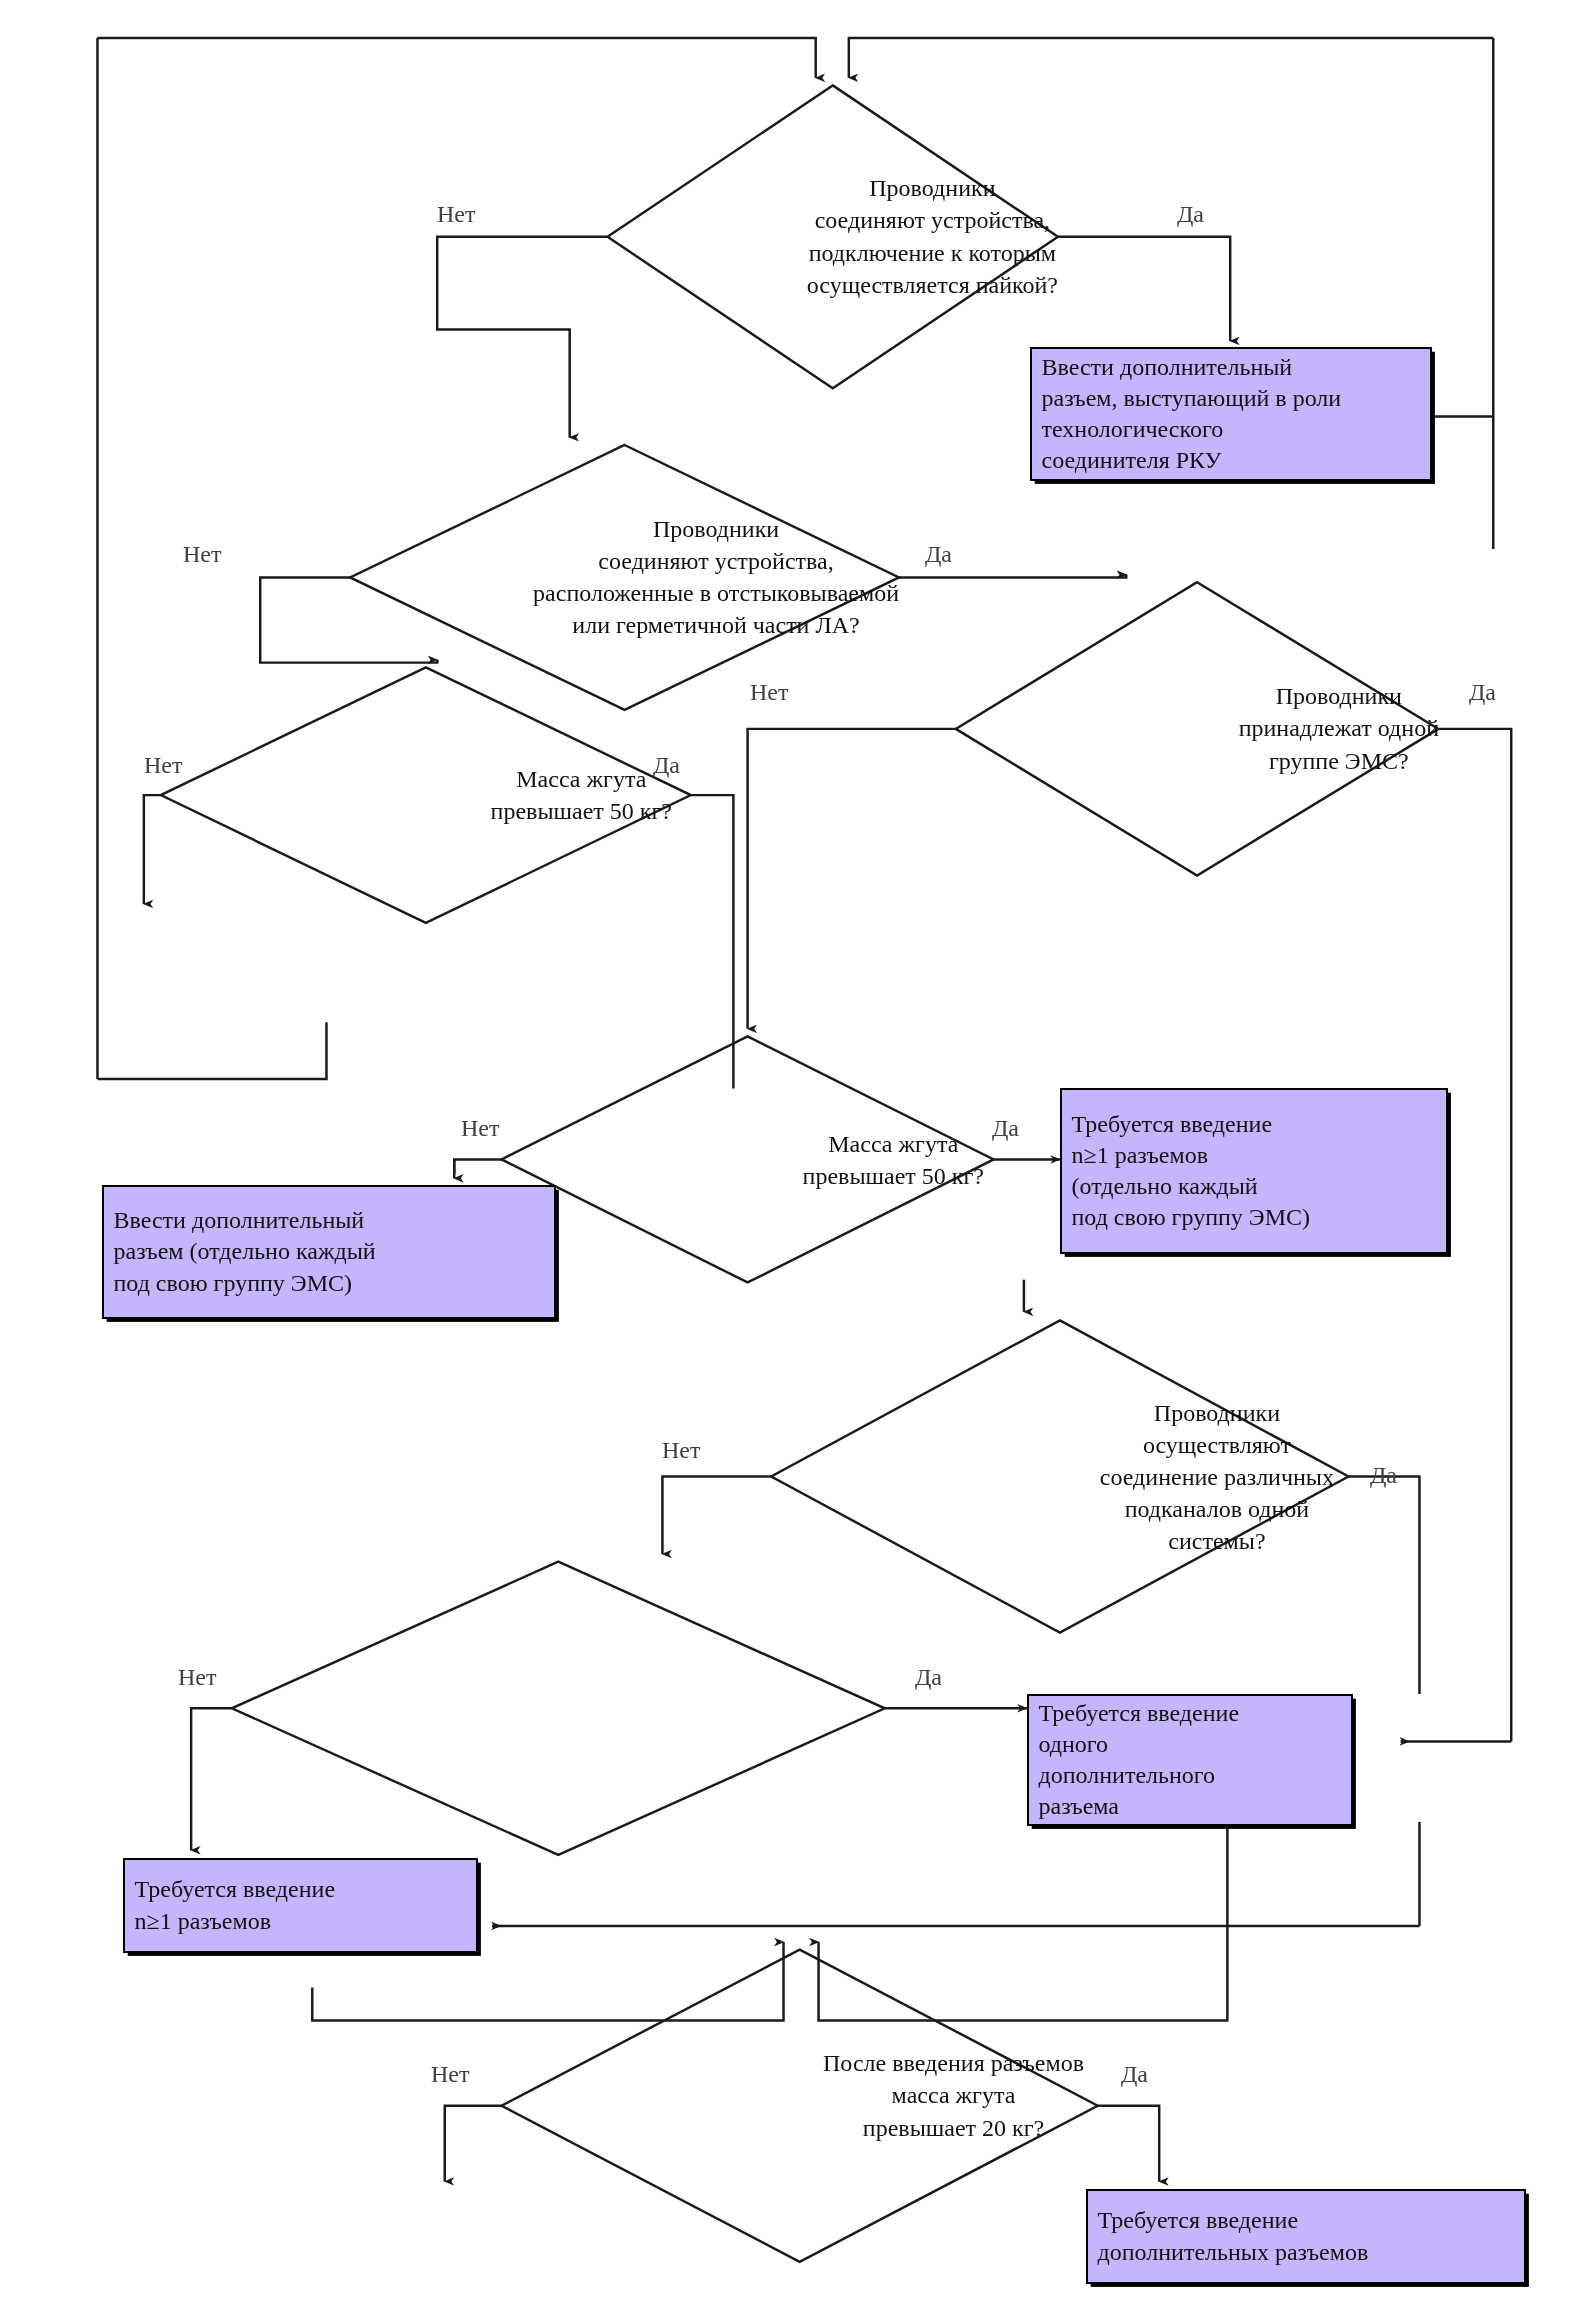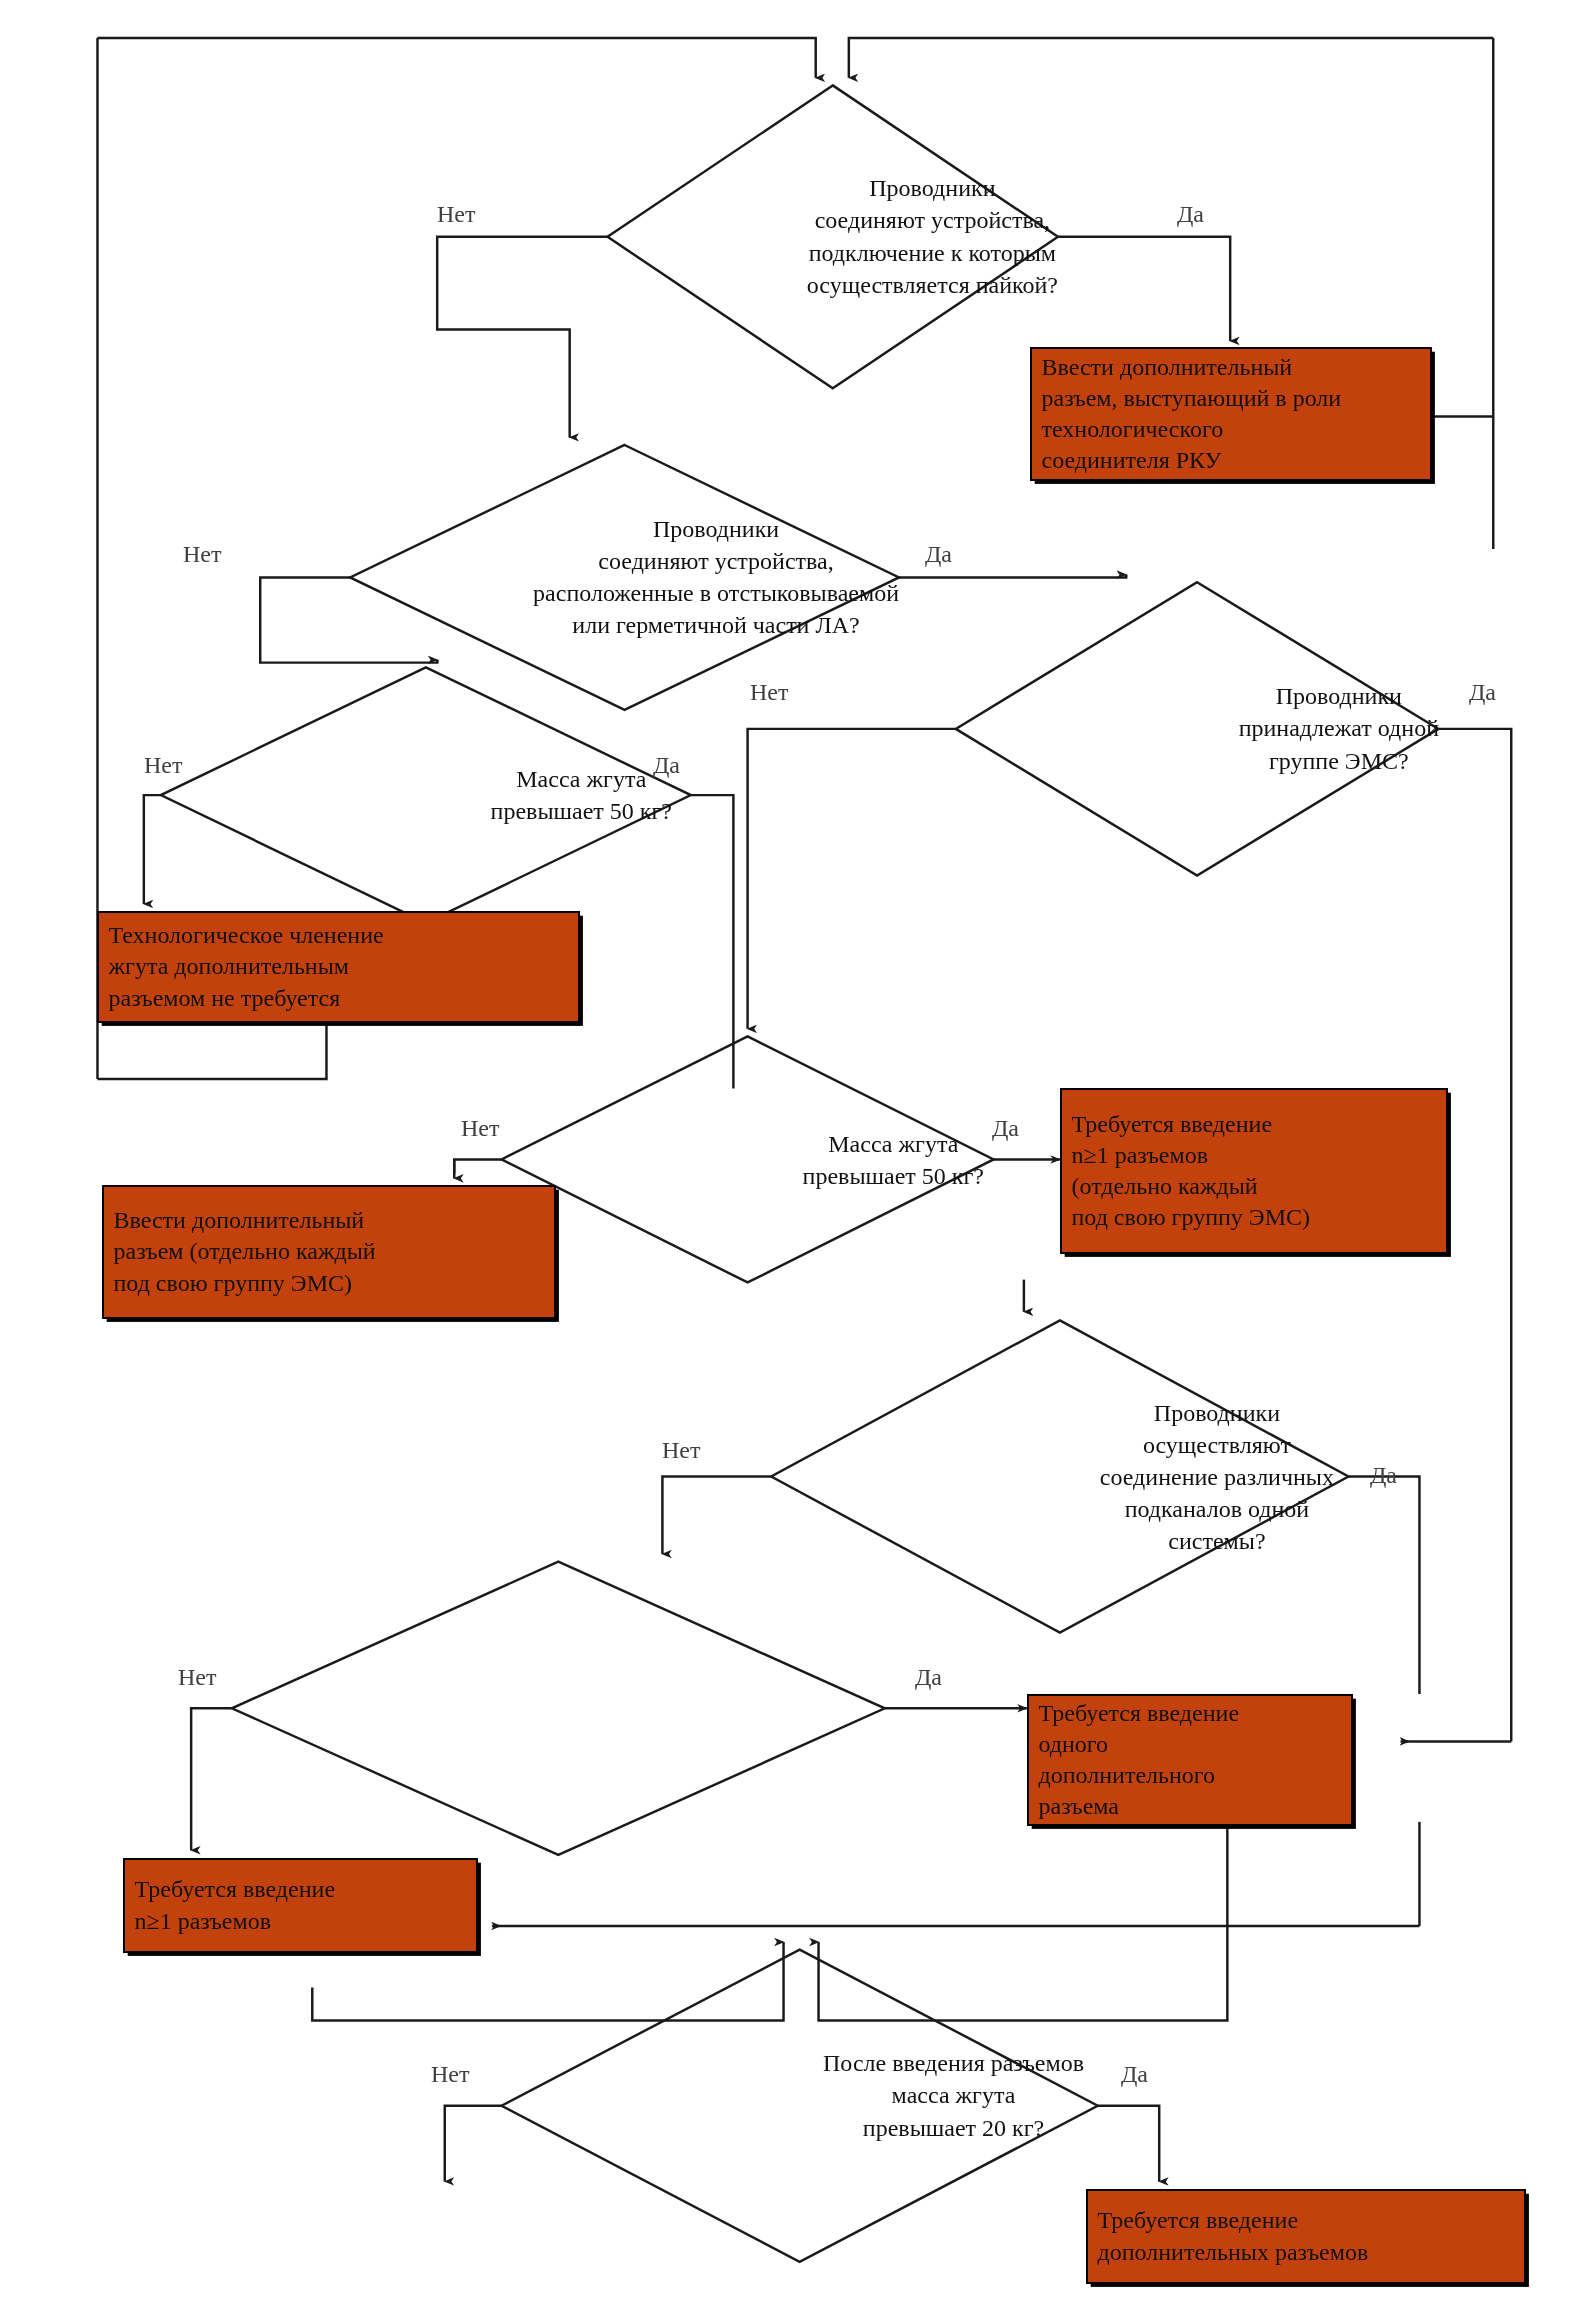--- a/index.html
+++ b/index.html
@@ -24,21 +24,21 @@
     height: 2317px;
     pointer-events: none;
   }
   .node {
     position: absolute;
     box-sizing: border-box;
   }
   
   .proc {
     border: 2.8px solid #000;
-    background: #c2410c;
+    background: #c4b5fd;
     display: flex;
     align-items: center;
     box-shadow: 3.8px 3.8px 0 -0.9px #000;
   }
   .proc .txt {
     padding: 3.8px 9.5px;
     font-size: 24px;
     line-height: 1.30;
     color: #111;
     white-space: pre-line;
@@ -207,25 +207,20 @@
 превышает 20 кг?</div>
   </div>
 
   <div class="node proc" style="left:1030px; top:347px; width:402px; height:134px;">
     <div class="txt">Ввести дополнительный
 разъем, выступающий в роли
 технологического
 соединителя  РКУ</div>
   </div>
 
-  <div class="node proc" style="left:97px; top:911px; width:483px; height:112px;">
-    <div class="txt">Технологическое членение
-жгута дополнительным
-разъемом не требуется</div>
-  </div>
 
   <div class="node proc" style="left:1060px; top:1088px; width:388px; height:166px;">
     <div class="txt">Требуется введение
 n≥1 разъемов
 (отдельно каждый
 под свою группу ЭМС)</div>
   </div>
 
   <div class="node proc" style="left:102px; top:1185px; width:454px; height:134px;">
     <div class="txt">Ввести дополнительный

